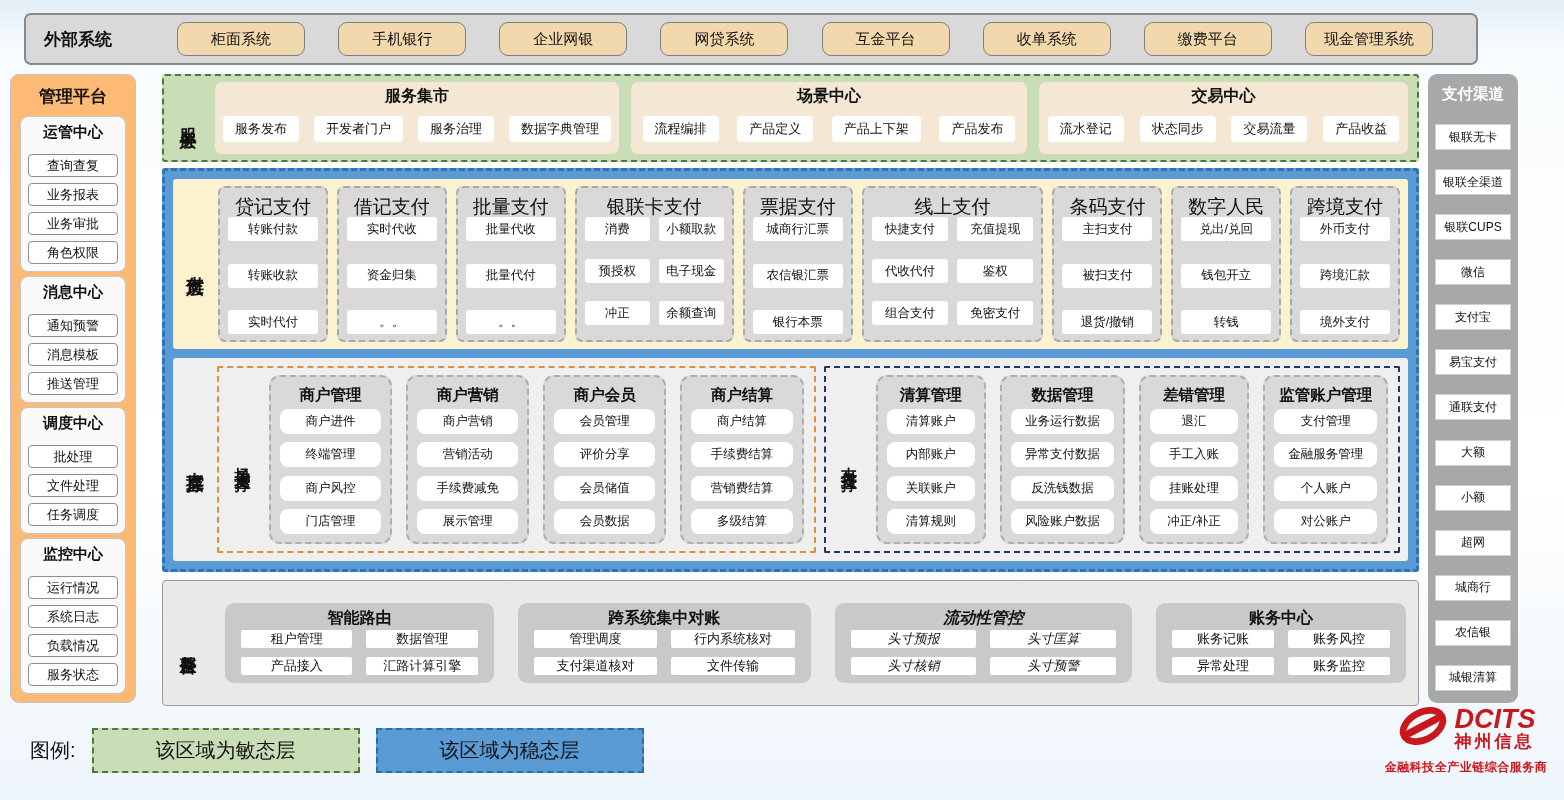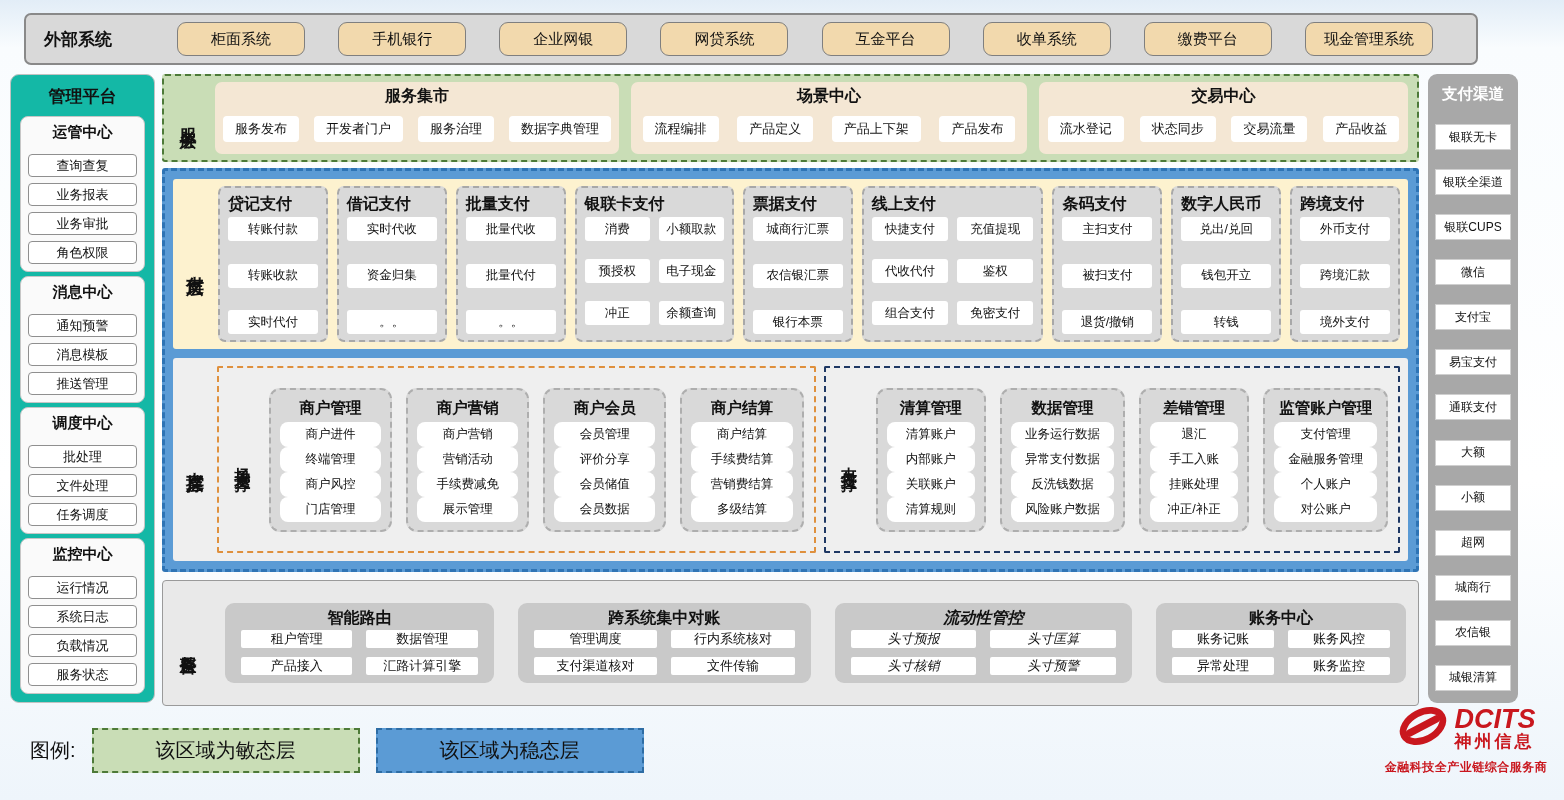--- a/index.html
+++ b/index.html
@@ -18,22 +18,22 @@
   .topbar { position:absolute; left:24px; top:13px; width:1454px; height:52px;
     background:#d9d9d9; border:2px solid #898989; border-radius:7px;
     display:flex; align-items:center; padding:0 10px; }
   .topbar-label { font-weight:bold; font-size:17px; width:108px; padding-left:8px; }
   .topbar-btns { flex:1; display:flex; justify-content:space-evenly; }
   .ext-btn { width:128px; height:34px; background:#f2d9ad; border:1.5px solid #7f7f7f;
     border-radius:9px; display:flex; align-items:center; justify-content:center;
     font-size:15px; }
 
   
-  .left-side { position:absolute; left:10px; top:74px; width:145px; height:629px;
-    background:#14b8a6; border:1.5px solid #c2c2c2; border-radius:9px;
+  .left-side { position:absolute; left:10px; top:74px; width:126px; height:629px;
+    background:#fdba74; border:1.5px solid #c2c2c2; border-radius:9px;
     padding:8px 9px; display:flex; flex-direction:column; }
   .left-title { font-weight:bold; font-size:17px; text-align:center; margin:2px 0 8px; }
   .left-sections { flex:1; display:flex; flex-direction:column; justify-content:space-between; }
   .side-sec { border:1.5px solid #c6c6c6; border-radius:8px; background:#fafafa;
     padding:6px 7px 7px; display:flex; flex-direction:column; }
   .side-sec-title { font-weight:bold; font-size:15px; text-align:center; margin-bottom:6px; }
   .side-btn { height:23px; border:1.2px solid #8f8f8f; border-radius:4px; font-size:13px;
     margin-top:6px; }
   .side-btn:first-of-type { margin-top:0; }
 
@@ -57,30 +57,30 @@
     background:#5b9bd5; border:3px dashed #2e74b5; border-radius:3px;
     padding:8px; display:flex; flex-direction:column; gap:9px; }
 
   
   .pay-row { height:170px; background:#fdf2cf; border-radius:3px;
     display:flex; padding:7px 8px; gap:9px; }
   .pay-label { width:28px; font-size:18px; letter-spacing:2px; }
   .pay-col { flex:1; background:#d9d9d9; border:2px dashed #a8a8a8; border-radius:7px;
     padding:6px 8px; display:flex; flex-direction:column; }
   .pay-col.w2 { flex:1.55; } .pay-col.w3 { flex:1.8; }
-  .pay-col-title { font-weight:bold; font-size:16px; text-align:left; height:23px; }
+  .pay-col-title { font-weight:normal; font-size:19px; text-align:center; height:23px; }
   .pay-col-body { flex:1; display:flex; flex-direction:column; justify-content:space-between; }
   .pay-col-body.grid2 { display:grid; grid-template-columns:1fr 1fr; gap:9px; }
   .pay-btn { height:24px; border-radius:3px; font-size:12.5px; }
 
   
   .sup-row { flex:1; background:#efefef; border-radius:3px;
     display:flex; padding:8px; gap:8px; }
   .sup-label { width:28px; font-size:18px; letter-spacing:2px; }
-  .sup-wrap { flex:1; border-radius:2px; padding:7px 10px; display:flex; gap:14px;align-items:center; }
+  .sup-wrap { flex:1; border-radius:2px; padding:7px 10px; display:flex; gap:14px; }
   .sup-wrap.scene { border:2px dashed #df903d; flex:1.04; }
   .sup-wrap.paysup { border:2px dashed #1f3864; }
   .sup-wrap-label { width:26px; font-size:16px; letter-spacing:3px; }
   .sup-col { flex:1; background:#d9d9d9; border:2px dashed #aeaeae; border-radius:11px;
     padding:8px 9px; display:flex; flex-direction:column; }
   .sup-col.wide { flex:1.16; }
   .sup-col-title { font-weight:bold; font-size:15.5px; text-align:center; height:24px; }
   .sup-col-body { flex:1; display:flex; flex-direction:column; justify-content:space-between; }
   .sup-btn { height:25px; border-radius:8px; font-size:12.5px; }
 

